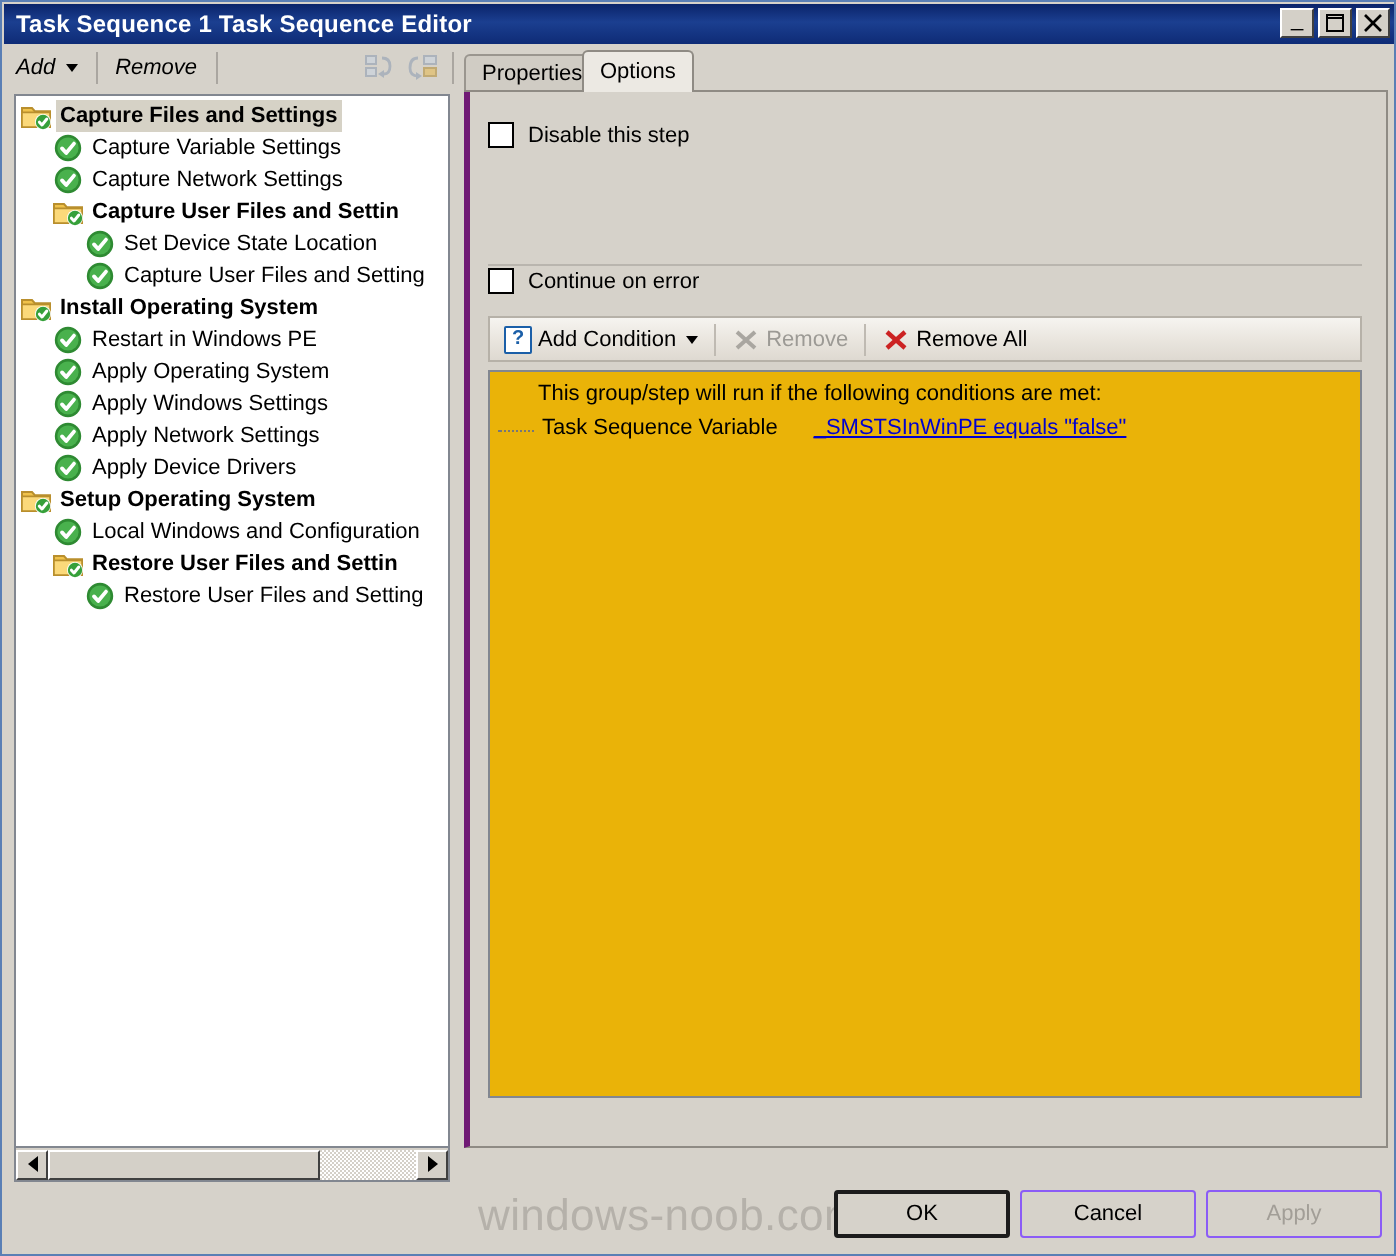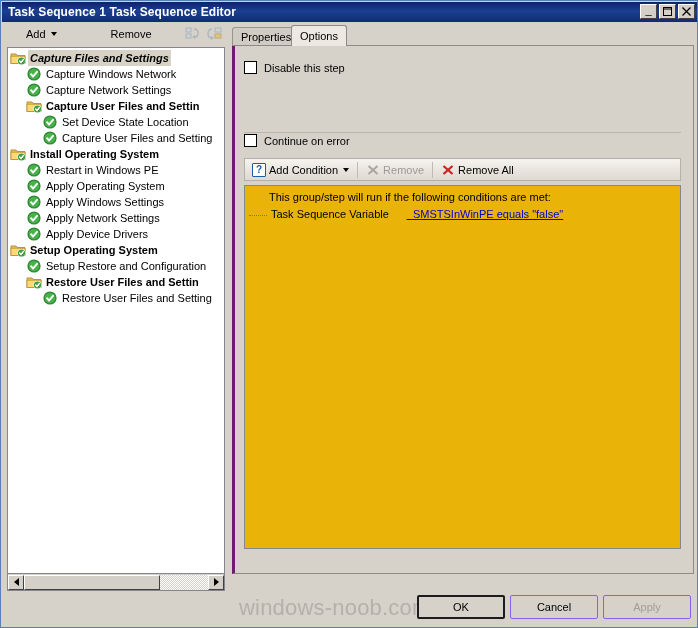--- a/index.html
+++ b/index.html
@@ -77,25 +77,26 @@
     left: 1px; top: 21px;
     width: 228px; height: 24px;
     display: flex;
     align-items: center;
     background: #d6d2ca;
   }
   .tbitem {
     height: 20px;
     display: flex;
     align-items: center;
-    padding: 0 24px;
+    padding: 0 6px;
     font-size: 11px;
     color: #000;
     cursor: default;
     white-space: nowrap;
+    font-style: italic;
   }
   .tb-sep {
     width: 1px; height: 16px;
     background: #aaa6a0;
     margin: 0 3px;
   }
   .caret-dn {
     width: 0; height: 0;
     border-left: 3px solid transparent;
     border-right: 3px solid transparent;
@@ -137,21 +138,20 @@
     font-size: 11px;
     color: #000;
     margin-left: 4px;
     line-height: 16px;
   }
   .node.group > .nlabel { font-weight: bold; }
   .node.selected > .nlabel {
     background: #d6d2c6;
     padding: 0 2px;
     margin-left: 2px;
-    font-style: italic;
   }
   .ind1 { padding-left: 2px; }
   .ind2 { padding-left: 18px; }
   .ind3 { padding-left: 34px; }
 
   .ico { width: 16px; height: 16px; flex: 0 0 16px; position: relative; }
   .ico svg { display: block; }
 
   
   #tree-hscroll {
@@ -458,21 +458,21 @@
           <span class="nlabel">Capture Files and Settings</span>
         </div>
         <div class="node ind2">
           <span class="ico">
             <svg width="16" height="16" viewBox="0 0 16 16">
               <circle cx="8" cy="8" r="6.6" fill="#2e8a32"></circle>
               <circle cx="8" cy="8" r="5.3" fill="#49b14d"></circle>
               <path d="M5 8.2 l2.1 2.3 l3.9 -4.7" fill="none" stroke="#ffffff" stroke-width="1.9" stroke-linecap="round" stroke-linejoin="round"></path>
             </svg>
           </span>
-          <span class="nlabel">Capture Windows Network</span>
+          <span class="nlabel">Capture Variable Settings</span>
         </div>
         <div class="node ind2">
           <span class="ico">
             <svg width="16" height="16" viewBox="0 0 16 16">
               <circle cx="8" cy="8" r="6.6" fill="#2e8a32"></circle>
               <circle cx="8" cy="8" r="5.3" fill="#49b14d"></circle>
               <path d="M5 8.2 l2.1 2.3 l3.9 -4.7" fill="none" stroke="#ffffff" stroke-width="1.9" stroke-linecap="round" stroke-linejoin="round"></path>
             </svg>
           </span>
           <span class="nlabel">Capture Network Settings</span>
@@ -584,21 +584,21 @@
           <span class="nlabel">Setup Operating System</span>
         </div>
         <div class="node ind2">
           <span class="ico">
             <svg width="16" height="16" viewBox="0 0 16 16">
               <circle cx="8" cy="8" r="6.6" fill="#2e8a32"></circle>
               <circle cx="8" cy="8" r="5.3" fill="#49b14d"></circle>
               <path d="M5 8.2 l2.1 2.3 l3.9 -4.7" fill="none" stroke="#ffffff" stroke-width="1.9" stroke-linecap="round" stroke-linejoin="round"></path>
             </svg>
           </span>
-          <span class="nlabel">Setup Restore and Configuration</span>
+          <span class="nlabel">Local Windows and Configuration</span>
         </div>
         <div class="node ind2 group">
           <span class="ico">
             <svg width="16" height="16" viewBox="0 0 16 16">
               <path d="M1 4 h5 l1.4 1.6 H15 V13.5 H1 Z" fill="#f0c24b" stroke="#b98f2d" stroke-width="1"></path>
               <path d="M1 6.2 h14 V13.5 H1 Z" fill="#fbd97a" stroke="#b98f2d" stroke-width="0.8"></path>
               <circle cx="11.5" cy="11" r="4" fill="#ffffff"></circle>
               <circle cx="11.5" cy="11" r="3.6" fill="#36a03a"></circle>
               <path d="M9.7 11.1 l1.3 1.4 l2.4 -3" fill="none" stroke="#ffffff" stroke-width="1.5" stroke-linecap="round" stroke-linejoin="round"></path>
             </svg>

